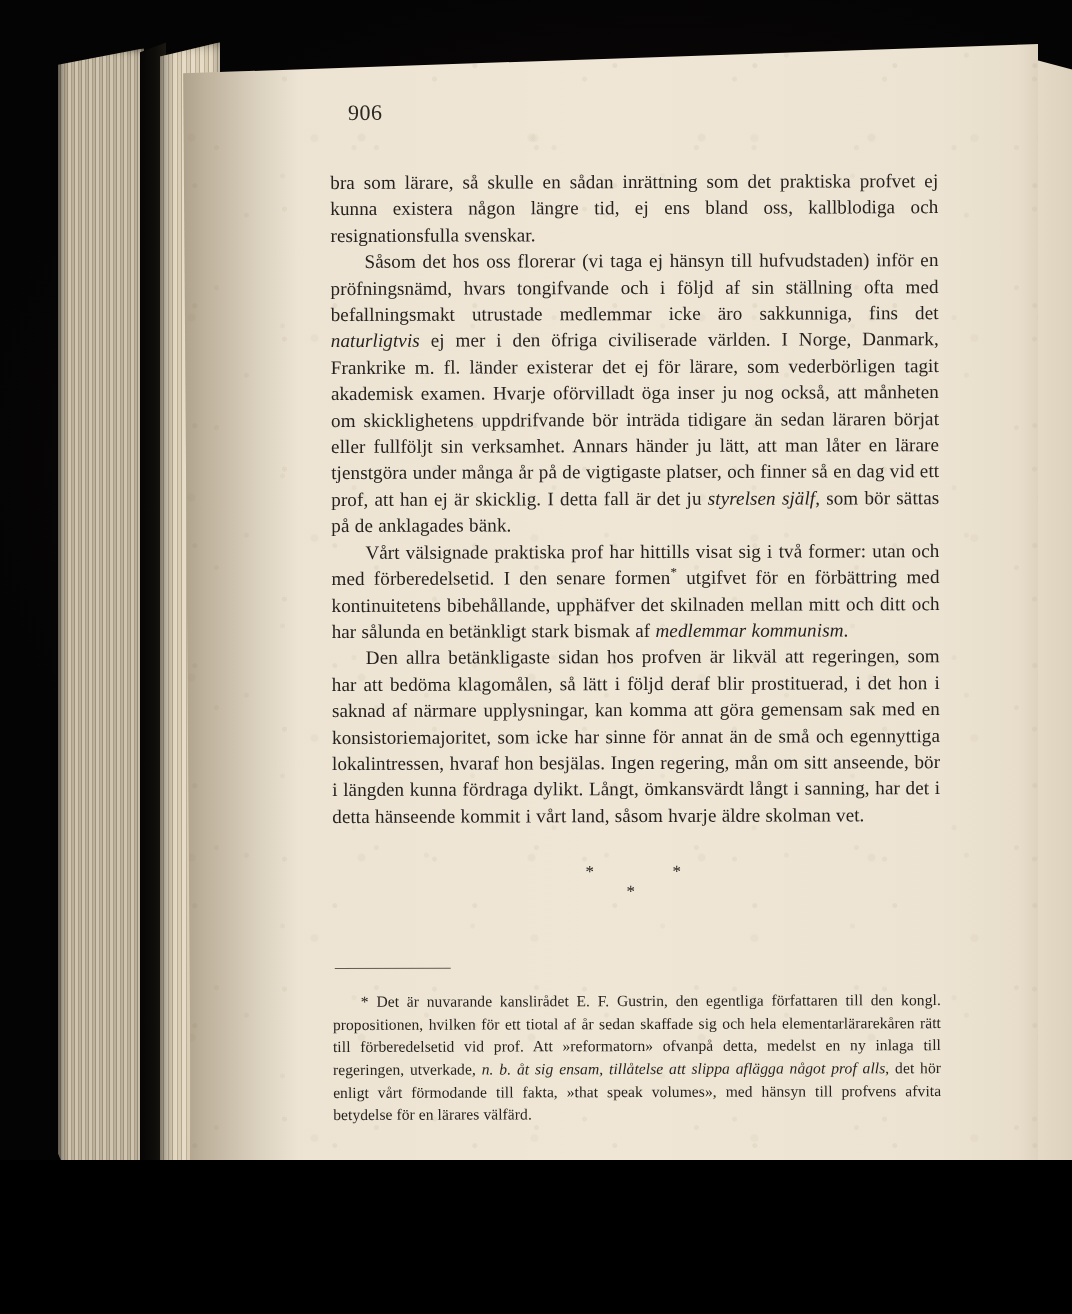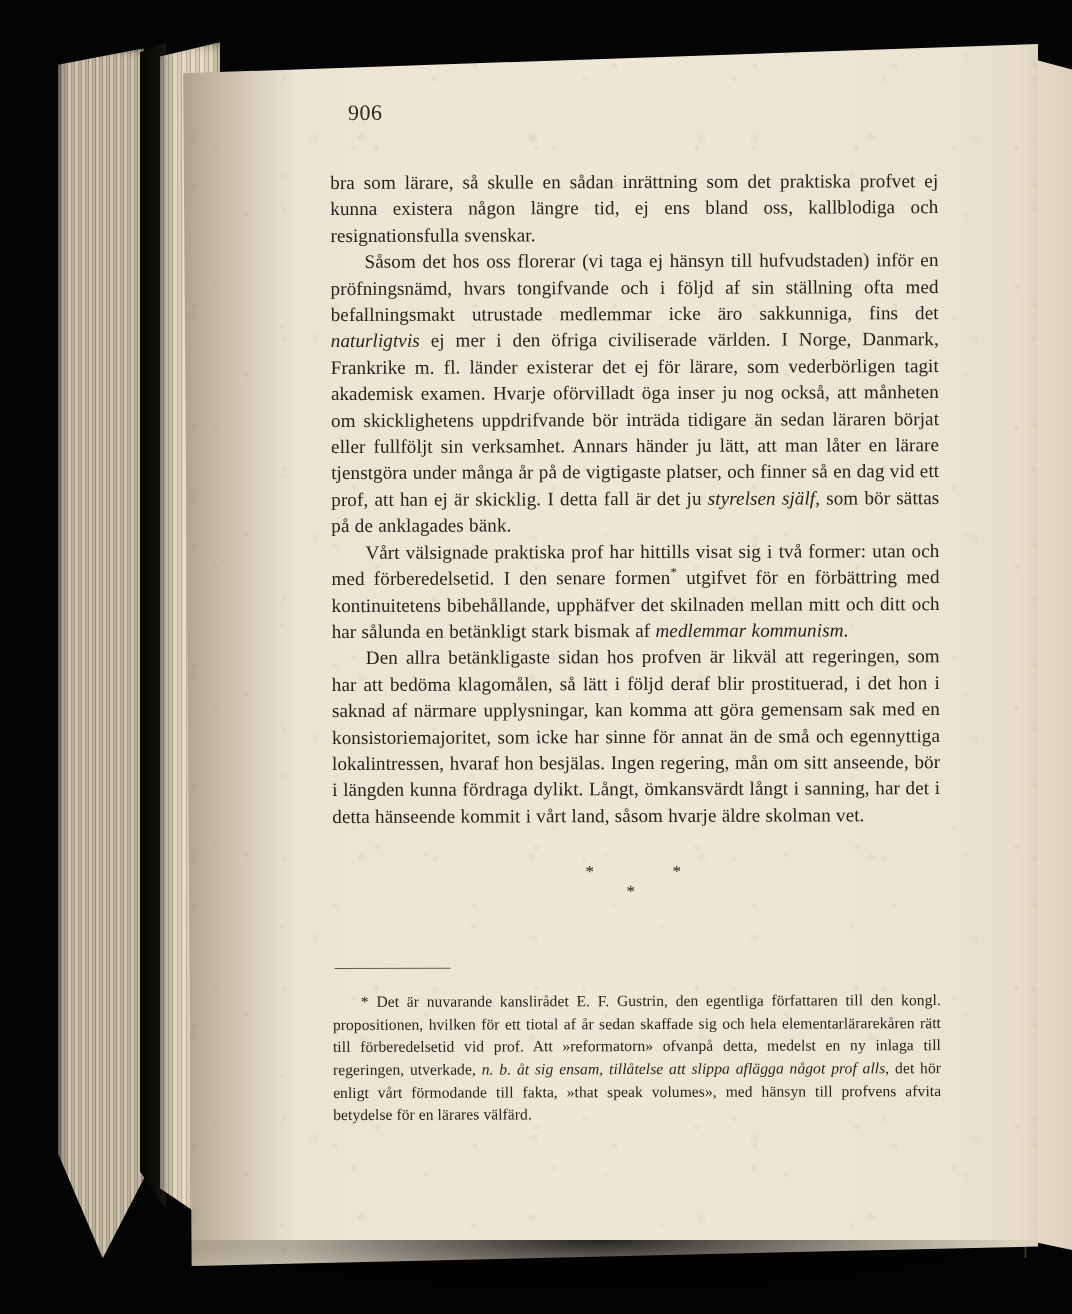--- a/index.html
+++ b/index.html
@@ -10,21 +10,21 @@
   body {
     width: 1072px;
     height: 1314px;
     overflow: hidden;
     font-family: "Liberation Serif", "DejaVu Serif", serif;
   }
 
   #scene {
     position: relative;
     width: 1072px;
-    height: 1314px;
+    height: 1160px;
     background: #0a0908;
     overflow: hidden;
   }
 
   
   .backdrop {
     position: absolute;
     inset: 0;
     background:
       radial-gradient(ellipse 700px 500px at 62% 40%, #16140f 0%, #0a0807 60%, #050404 100%);

